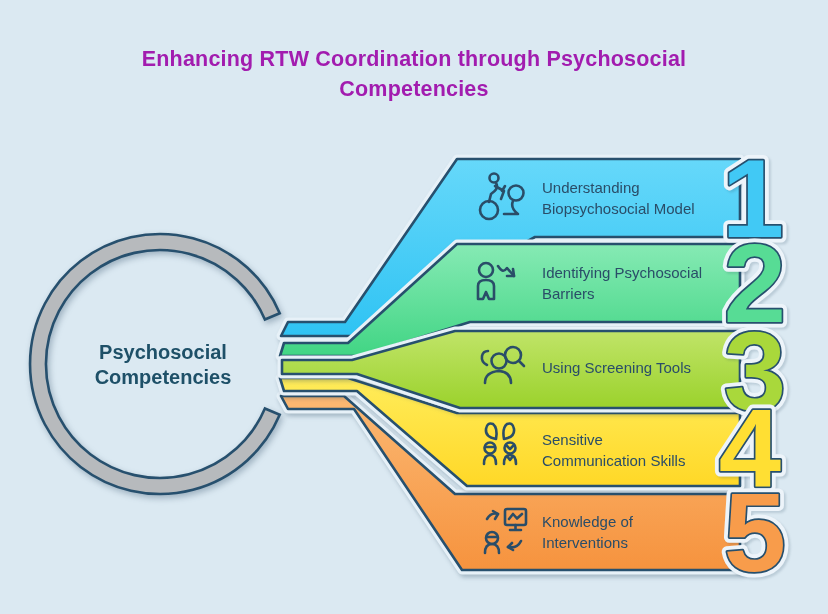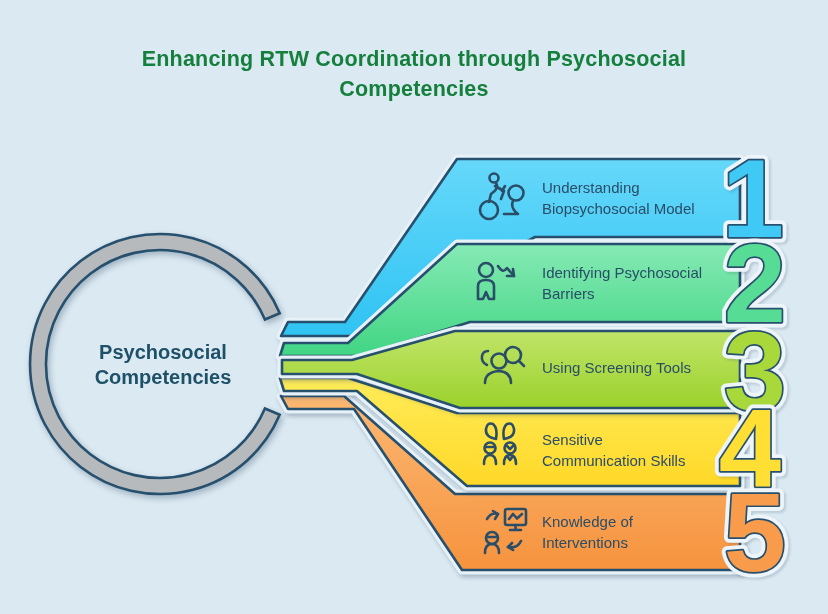--- a/index.html
+++ b/index.html
@@ -5,21 +5,21 @@
   html,body{margin:0;padding:0;background:#c9d9e4;}
   .stage{
     position:relative;width:828px;height:614px;overflow:hidden;
     background:#DBE9F2;
     font-family:"Liberation Sans", sans-serif;
   }
   .title-wrap{position:absolute;top:44px;left:0;right:0;text-align:center;}
   .title-wrap h1{
     margin:0 auto;max-width:620px;
     font-size:21.5px;line-height:30px;font-weight:bold;
-    color:#15803d;letter-spacing:.2px;
+    color:#a21caf;letter-spacing:.2px;
   }
   svg.scene{position:absolute;top:0;left:0;}
   .unit{filter:drop-shadow(2px 3px 2px rgba(45,75,100,0.30));}
   .ring-g{filter:drop-shadow(2px 3px 3px rgba(45,75,100,0.35));}
   .num-g{filter:drop-shadow(2px 2px 1px rgba(45,75,100,0.18));}
   .unit-halo{fill:none;stroke:#E7F1F8;stroke-width:9;stroke-linejoin:round;}
   .unit-body{stroke:#27506E;stroke-width:2.6;stroke-linejoin:round;}
   .banner-label{font-size:15px;fill:#2A4D68;}
   .center-label{font-size:20px;font-weight:bold;fill:#1E5068;text-anchor:middle;}
   .num-halo{

